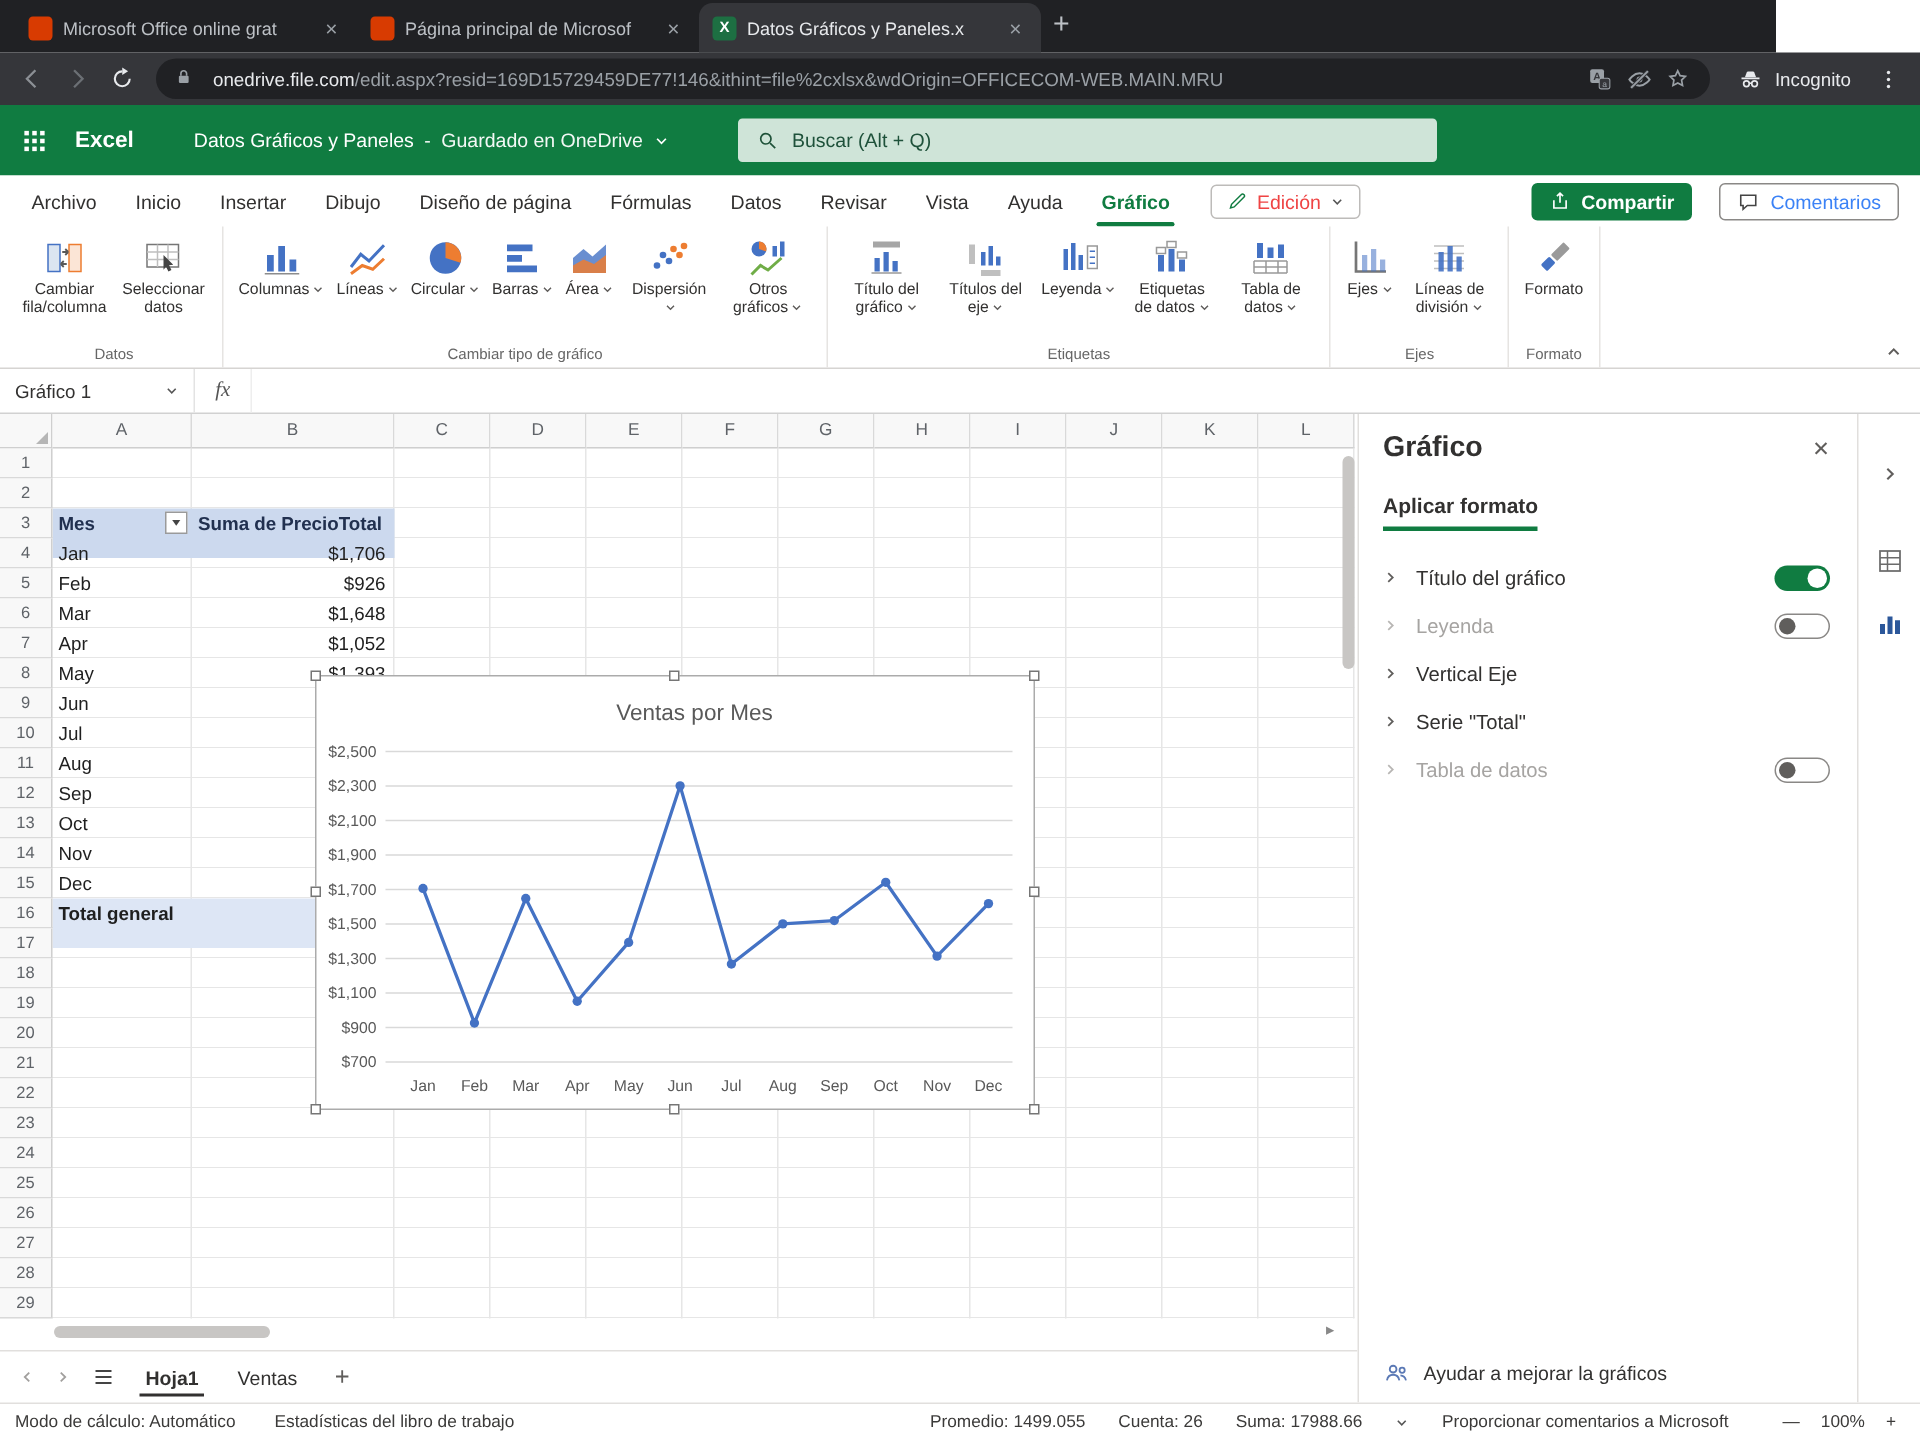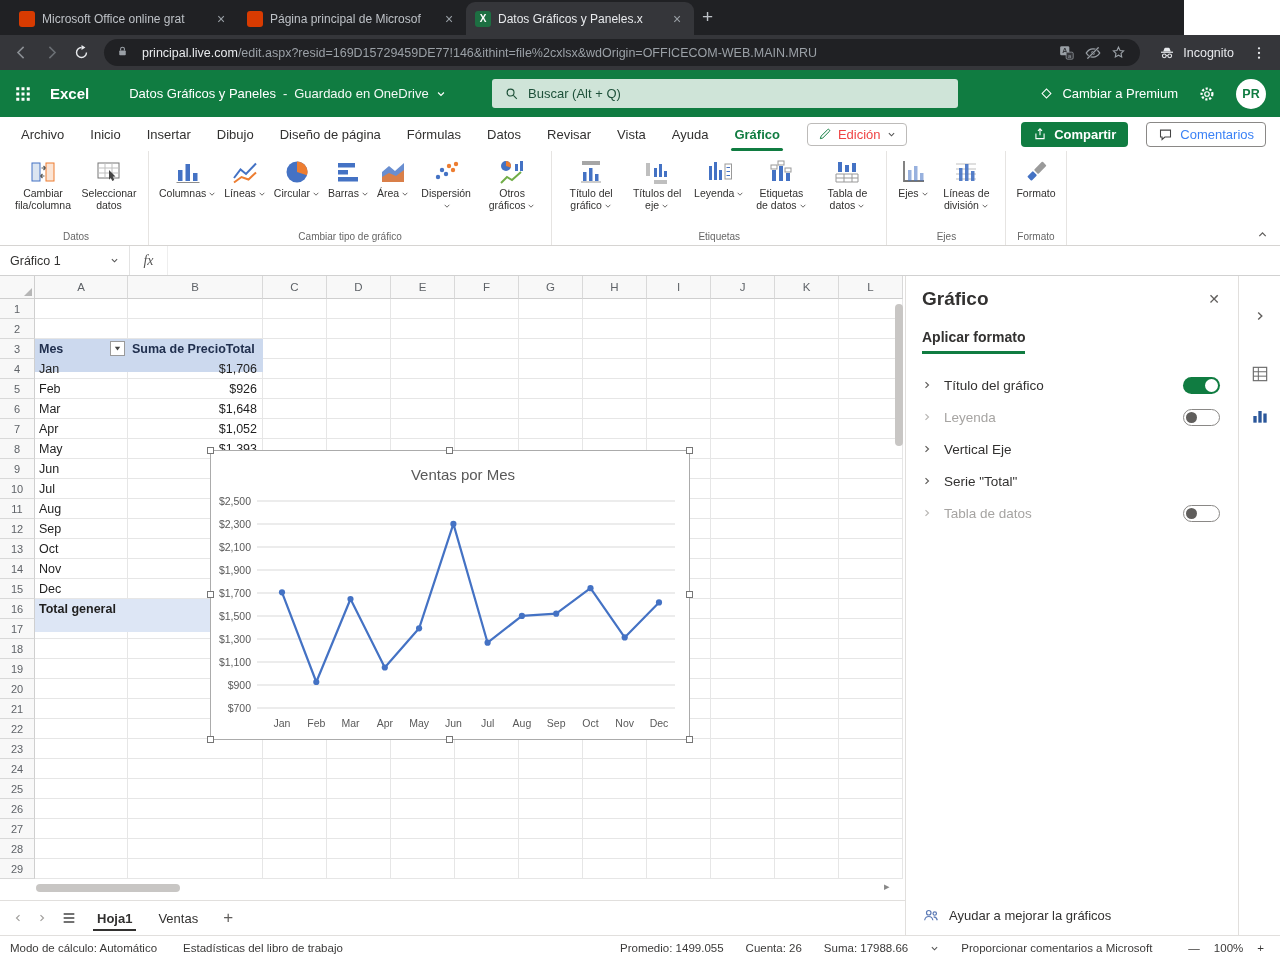--- a/index.html
+++ b/index.html
@@ -163,21 +163,21 @@
         </svg>
       </span>
     </div>
   <div class="urlbar">
     <span class="omniicon" id="ic-lock">
         <svg width="13" height="15" viewBox="0 0 24 24">
           <rect x="6" y="10" width="12" height="9" rx="1.5" fill="#9aa0a6"></rect>
           <path d="M8.5 10V7.5a3.5 3.5 0 0 1 7 0V10" fill="none" stroke="#9aa0a6" stroke-width="2"></path>
         </svg>
       </span>
-    <span class="urltext"><span style="color:#e8eaed">principal.live.com</span><span class="url-path">/edit.aspx?resid=169D15729459DE77!146&amp;ithint=file%2cxlsx&amp;wdOrigin=OFFICECOM-WEB.MAIN.MRU</span></span>
+    <span class="urltext"><span style="color:#e8eaed">onedrive.file.com</span><span class="url-path">/edit.aspx?resid=169D15729459DE77!146&amp;ithint=file%2cxlsx&amp;wdOrigin=OFFICECOM-WEB.MAIN.MRU</span></span>
     <span class="omniicon" id="ic-translate">
         <svg width="17" height="17" viewBox="0 0 24 24">
           <rect x="3" y="3" width="13" height="13" rx="2" fill="#9aa0a6"></rect>
           <text x="9.5" y="13" font-size="10" font-weight="bold" text-anchor="middle" fill="#35363a">A</text>
           <rect x="11.5" y="11.5" width="10" height="10" rx="2" fill="#35363a" stroke="#9aa0a6"></rect>
           <text x="16.5" y="19.5" font-size="8" text-anchor="middle" fill="#9aa0a6">a</text>
         </svg>
       </span>
     <span class="omniicon" id="ic-eye">
         <svg width="18" height="18" viewBox="0 0 24 24">
@@ -246,37 +246,20 @@
       </span>
   </div>
   <div class="search-pill">
     <span id="ic-search">
         <svg width="15" height="15" viewBox="0 0 24 24">
           <circle cx="10.5" cy="10.5" r="5.5" fill="none" stroke="#1e5138" stroke-width="1.8"></circle>
           <path d="M15 15l5.5 5.5" stroke="#1e5138" stroke-width="1.8"></path>
         </svg>
       </span>
     <span>Buscar (Alt + Q)</span>
-  </div>
-  <div class="hdr-right">
-    <div class="premium">
-      <span id="ic-diamond">
-          <svg width="15" height="15" viewBox="0 0 24 24">
-            <rect x="7" y="7" width="10" height="10" transform="rotate(45 12 12)" fill="none" stroke="#fff" stroke-width="1.6"></rect>
-          </svg>
-        </span>
-      <span>Cambiar a Premium</span>
-    </div>
-    <span id="ic-gear">
-        <svg width="18" height="18" viewBox="0 0 24 24">
-          <circle cx="12" cy="12" r="7.2" fill="none" stroke="#fff" stroke-width="3" stroke-dasharray="2.9 2.3"></circle>
-          <circle cx="12" cy="12" r="3" fill="none" stroke="#fff" stroke-width="1.6"></circle>
-        </svg>
-      </span>
-    <div class="avatar">PR</div>
   </div>
 </div>
 
 <div class="ribbontabs">
   <div style="display:flex;height:100%">
       <div class="rtab">
         <span>Archivo</span>
       </div>
       <div class="rtab">
         <span>Inicio</span>

